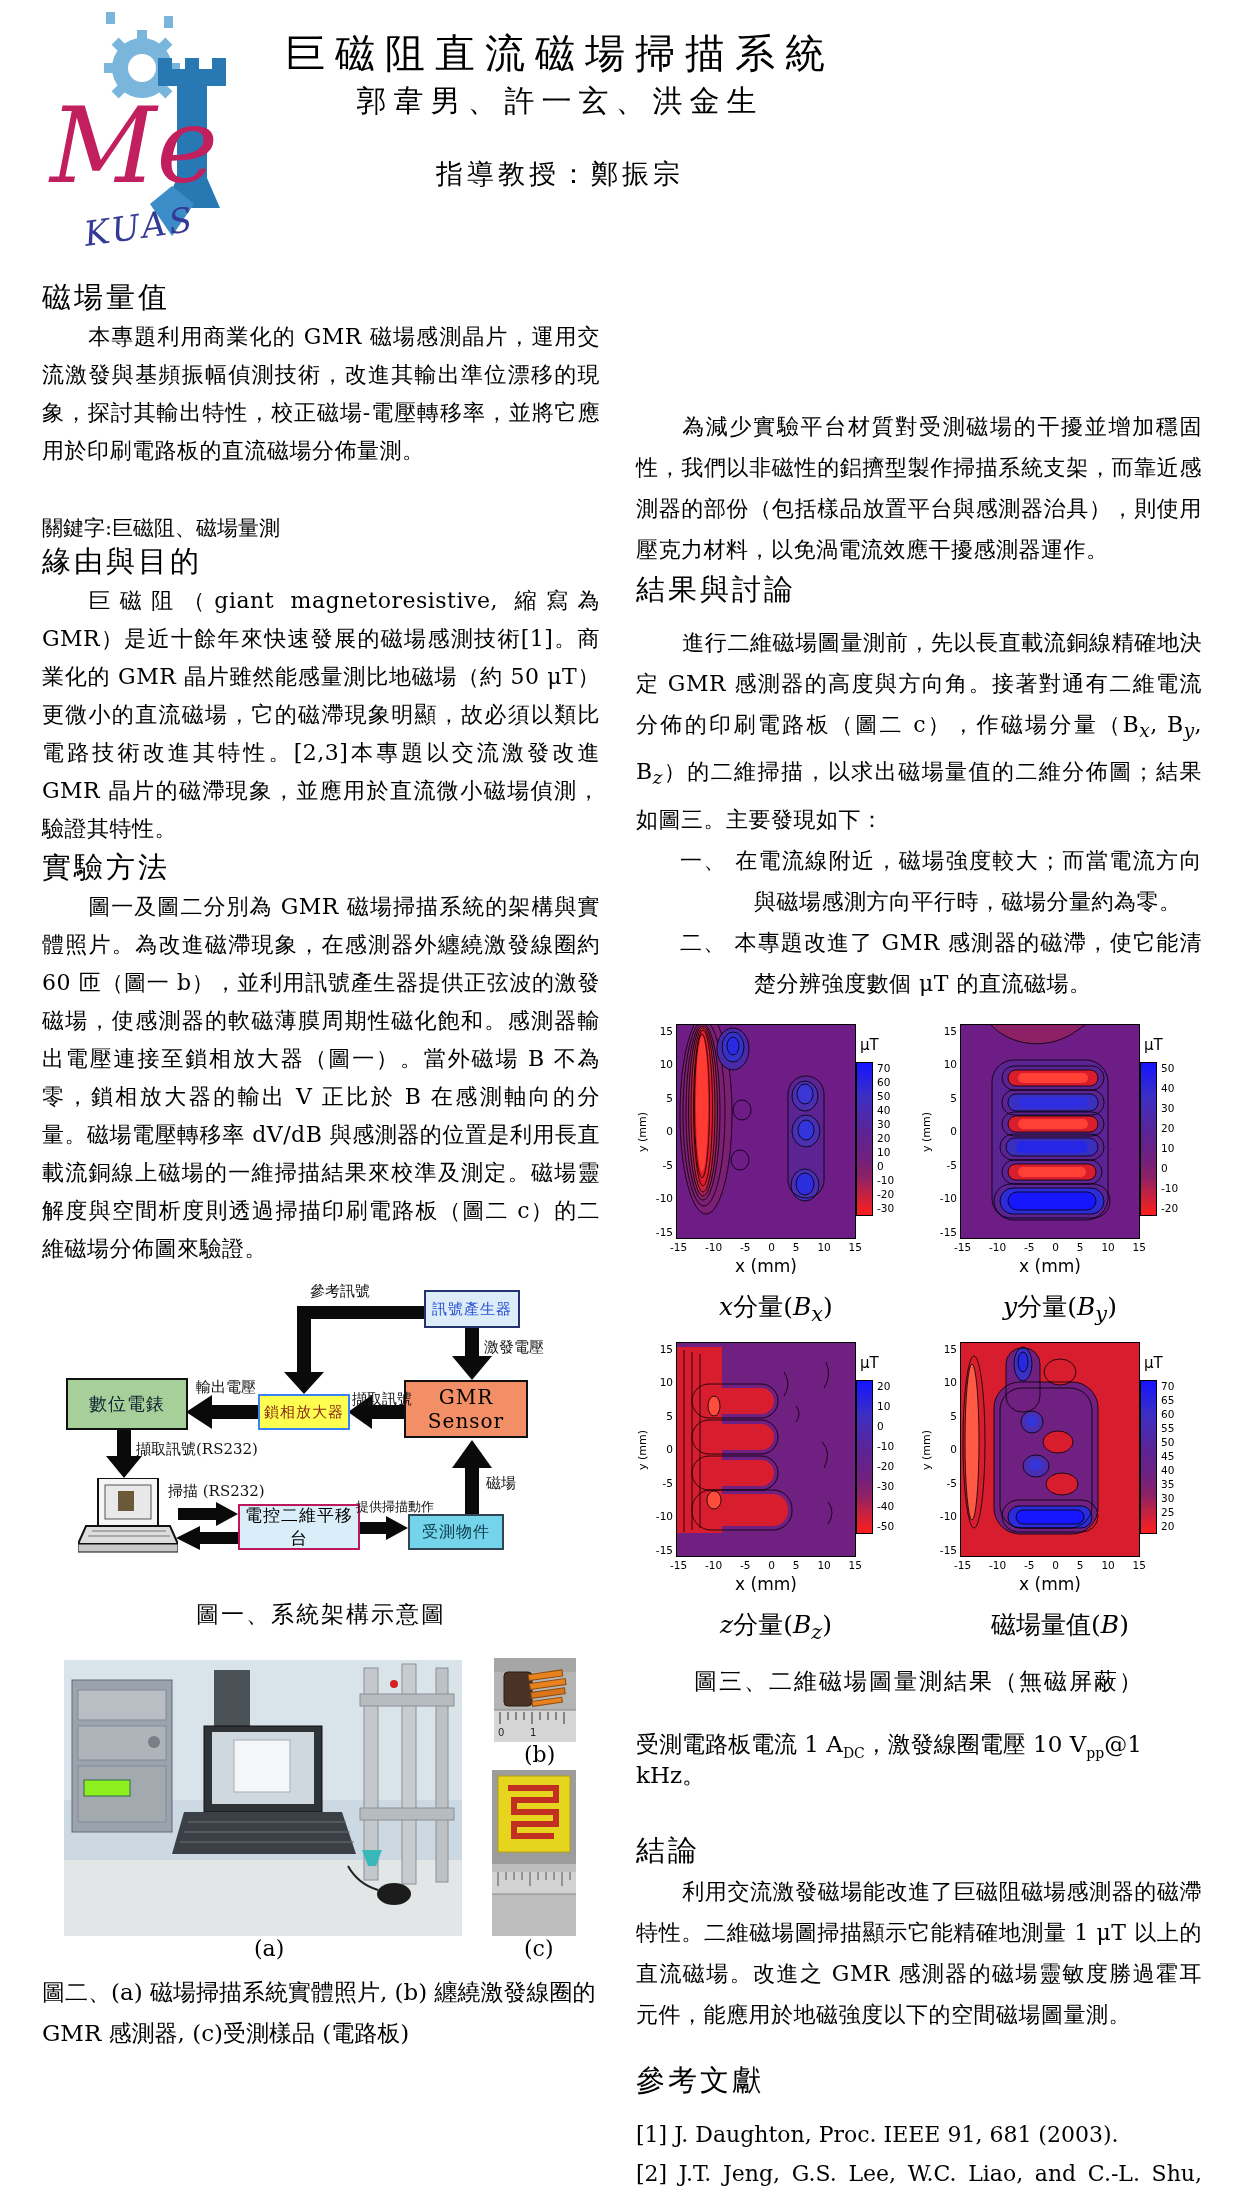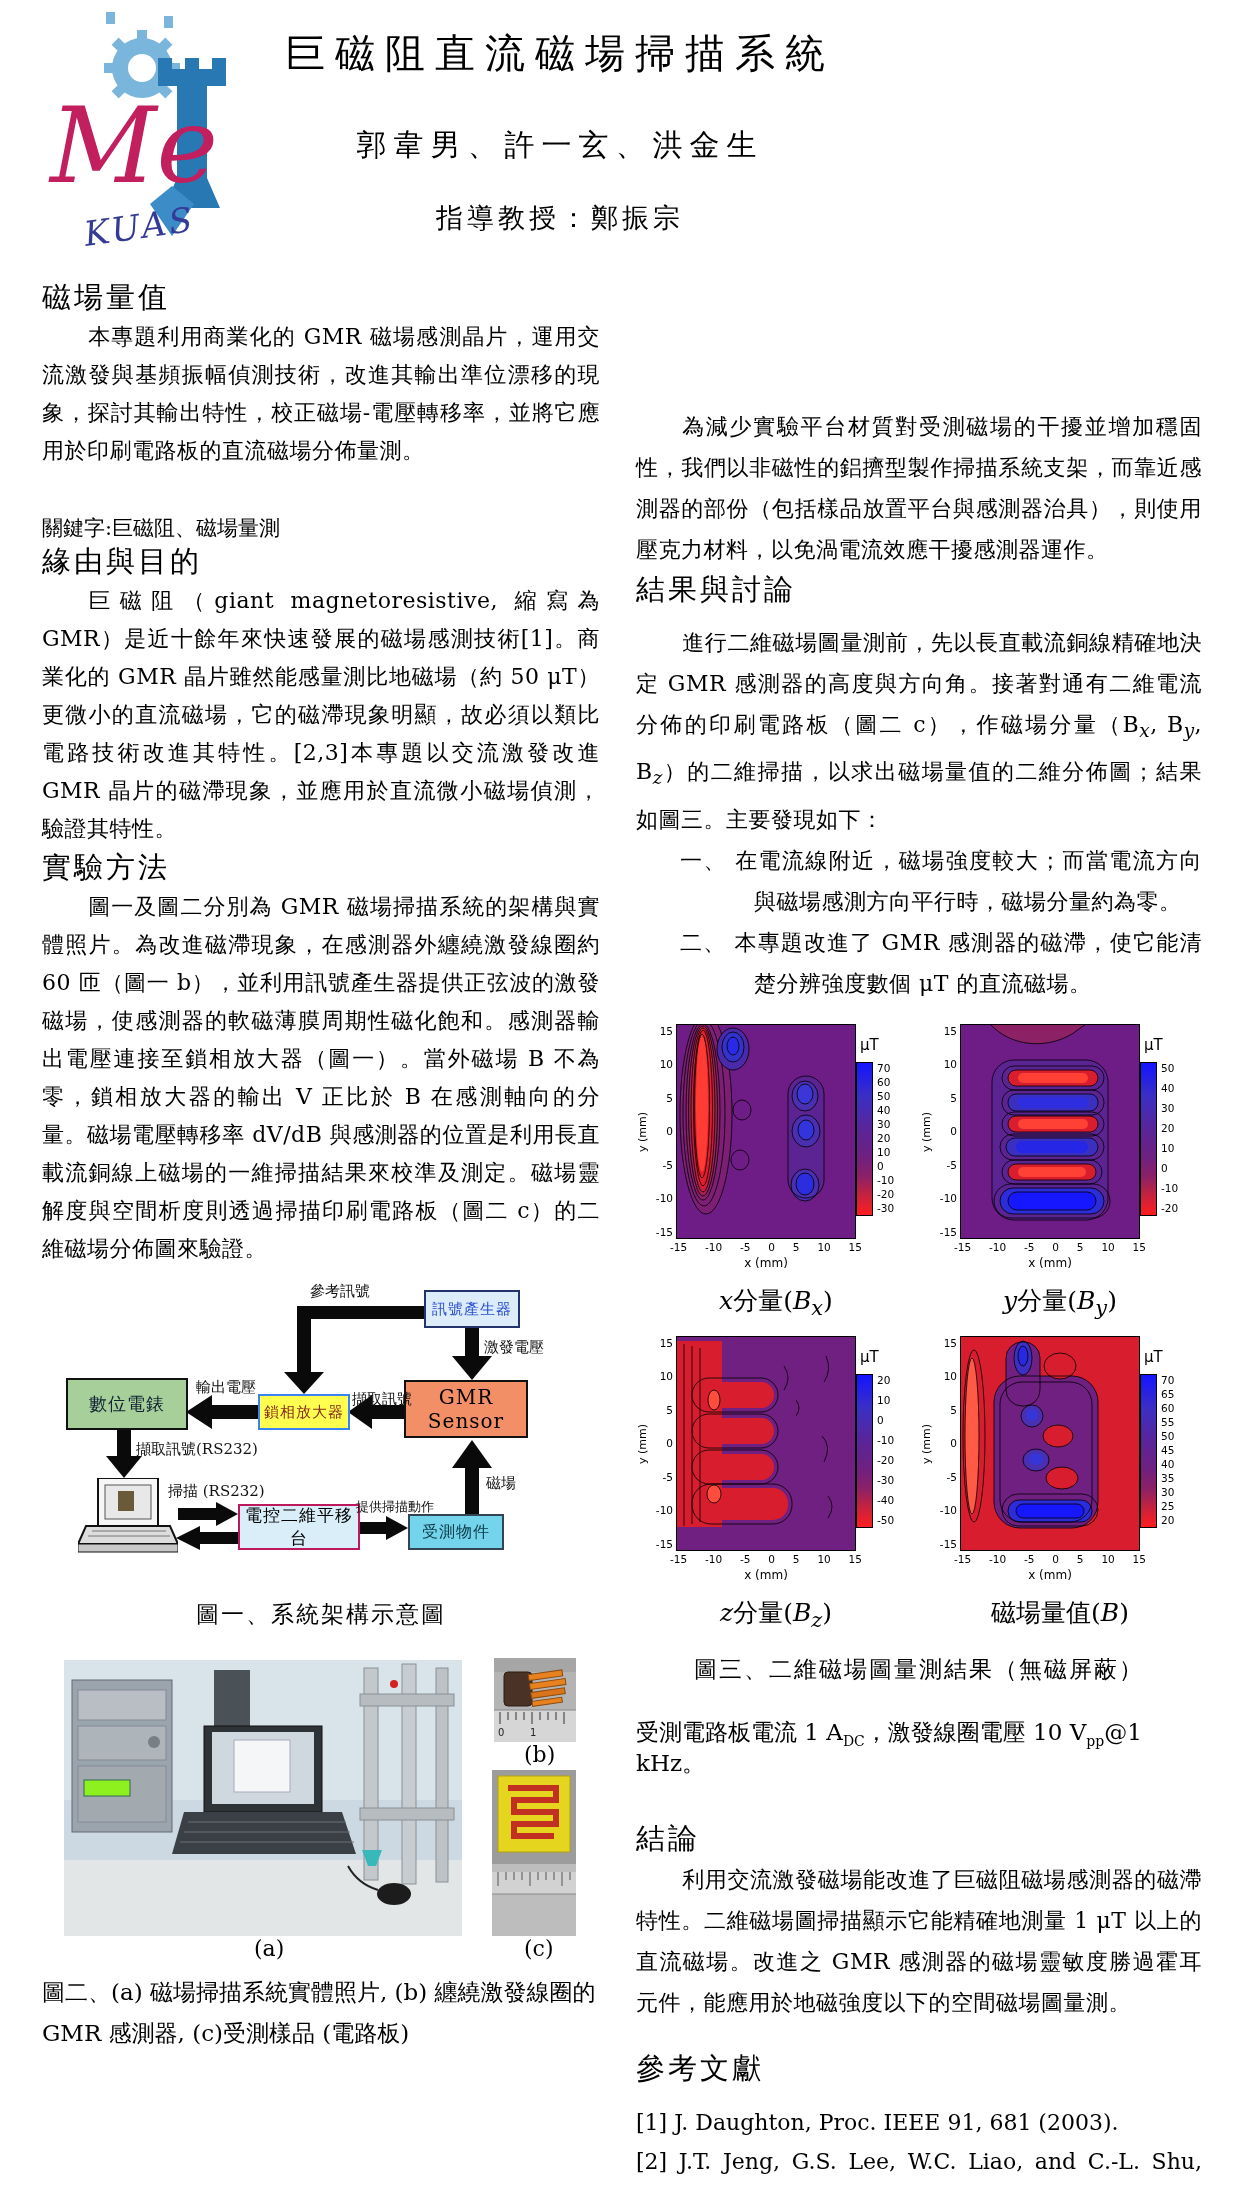--- a/index.html
+++ b/index.html
@@ -2,21 +2,21 @@
 <html><head>
 <meta charset="utf-8">
 <style>
   html,body{margin:0;padding:0;background:#fff;}
   .page{position:relative;width:1234px;height:2190px;background:#fff;overflow:hidden;
         font-family:"DejaVu Serif","Liberation Serif",serif;color:#000;}
   
   .logo{position:absolute;left:46px;top:10px;width:218px;height:248px;}
   .title-block{position:absolute;left:190px;top:26px;width:740px;text-align:center;}
   .main-title{font-size:40px;letter-spacing:10px;white-space:nowrap;}
-  .authors{font-size:30px;letter-spacing:7px;margin-top:44px;white-space:nowrap;}
+  .authors{font-size:30px;letter-spacing:7px;white-space:nowrap;}
   .advisor{font-size:27px;letter-spacing:4px;margin-top:34px;white-space:nowrap;}
   
   .col-left{position:absolute;left:42px;top:278px;width:558px;}
   .col-right{position:absolute;left:636px;top:278px;width:566px;}
   h2.sec{font-size:29px;font-weight:normal;margin:0;letter-spacing:3px;}
   p.body{font-size:22px;line-height:38px;text-align:justify;text-indent:2.1em;margin:0;letter-spacing:.5px;}
   .col-right p.body{line-height:41px;}
   p.keywords{font-size:21px;margin:44px 0 0 0;}
   .mt10{margin-top:10px;} .mt14{margin-top:14px;} .mt28{margin-top:28px;} .mt96{margin-top:96px;}
   
@@ -48,21 +48,21 @@
   .prow{display:flex;align-items:flex-start;}
   .ylab{writing-mode:vertical-rl;transform:rotate(180deg);font-family:"DejaVu Sans",sans-serif;
         font-size:11px;width:14px;height:215px;text-align:center;}
   .yticks{display:flex;flex-direction:column;justify-content:space-between;height:211px;width:23px;
           padding:2px 3px 2px 0;font-family:"DejaVu Sans",sans-serif;font-size:10.5px;text-align:right;}
   .yticks span{display:block;line-height:10px;}
   .plotwrap{width:180px;}
   svg.plot{display:block;width:180px;height:215px;}
   .xticks{display:flex;justify-content:space-between;width:192px;margin-left:-6px;
           font-family:"DejaVu Sans",sans-serif;font-size:10.5px;margin-top:2px;}
-  .xlab{width:180px;text-align:center;font-family:"DejaVu Sans",sans-serif;font-size:12px;margin-top:3px;}
+  .xlab{width:180px;text-align:center;font-family:"DejaVu Sans",sans-serif;font-size:17px;margin-top:3px;}
   .cbarcol{margin-left:0;padding-top:12px;width:56px;}
   .cbartitle{font-family:"DejaVu Sans",sans-serif;font-size:15px;margin:0 0 8px 4px;}
   .cbarrow{display:flex;}
   .cbar{width:15px;height:152px;border:1px solid #000;
         background:linear-gradient(to bottom,#1414ff 0%,#3c2fc4 22%,#5b2496 45%,#6f2080 62%,#8c2166 75%,#c12242 86%,#ff1e1e 100%);}
   .cbarticks{display:flex;flex-direction:column;justify-content:space-between;height:152px;
              margin-left:4px;font-family:"DejaVu Sans",sans-serif;font-size:10.5px;}
   .pcap{text-align:center;font-size:25px;margin:14px 0 16px 30px;width:220px;}
   .pcap i{font-family:"DejaVu Serif",serif;}
   .fig3-caption{font-size:23px;text-align:center;letter-spacing:2px;margin-top:6px;}

